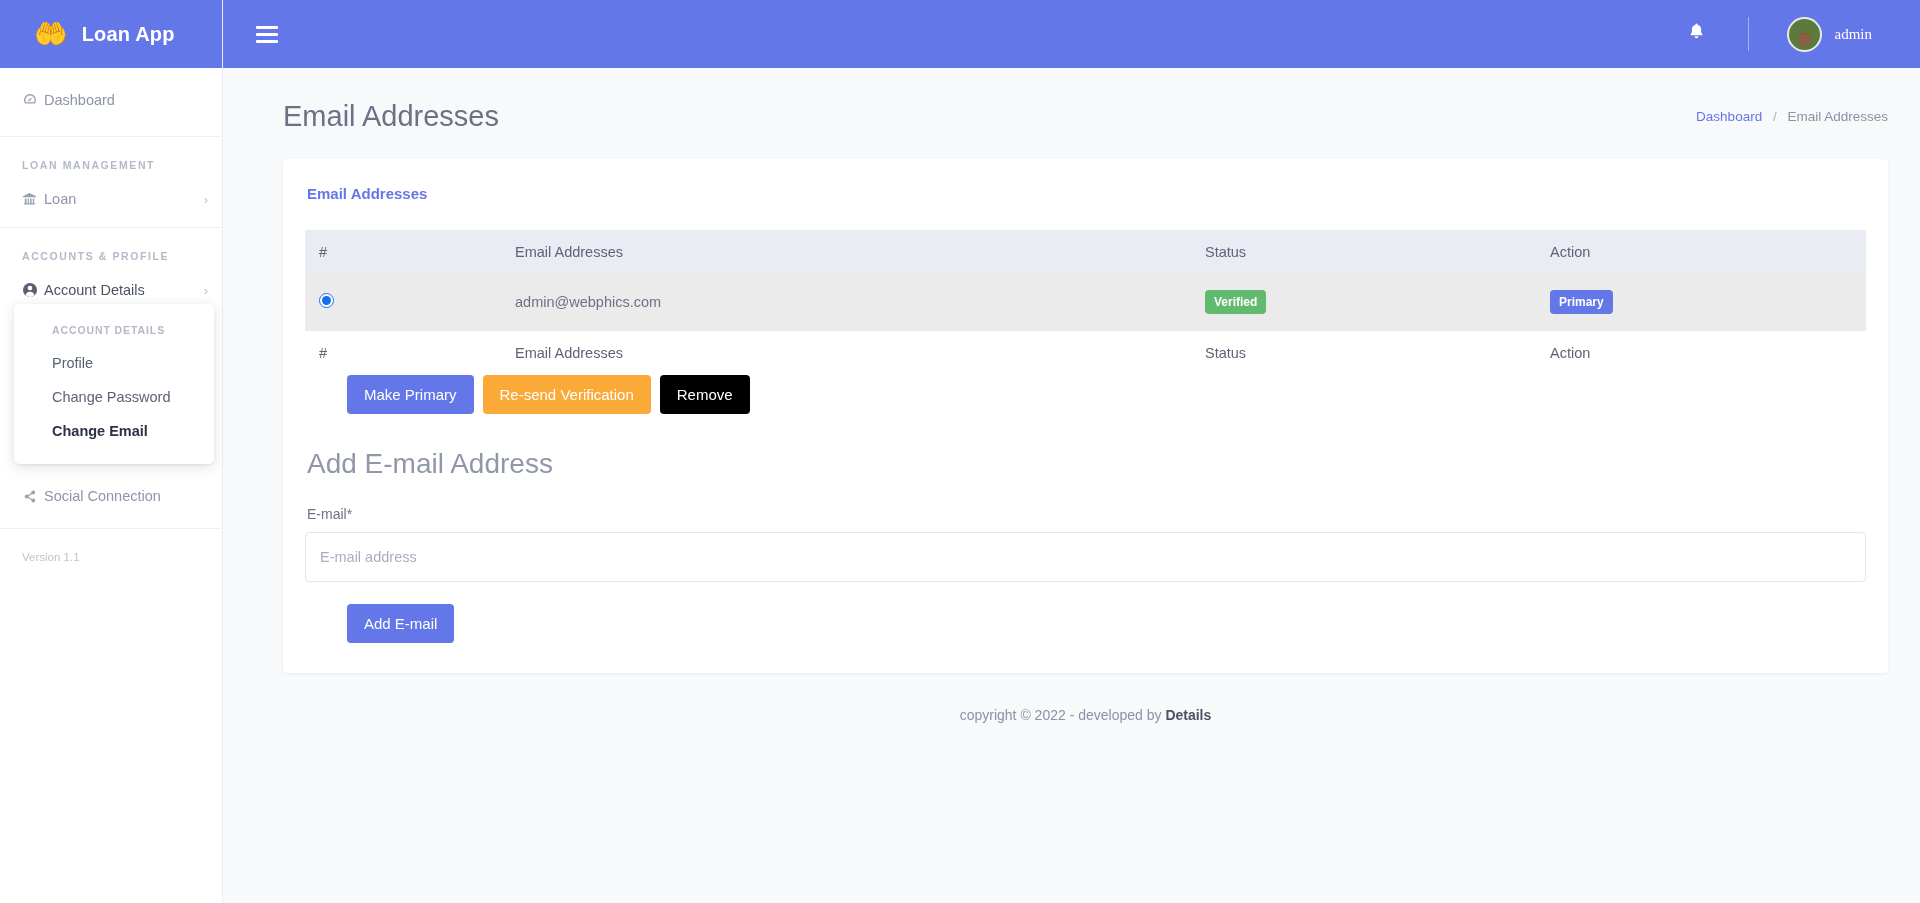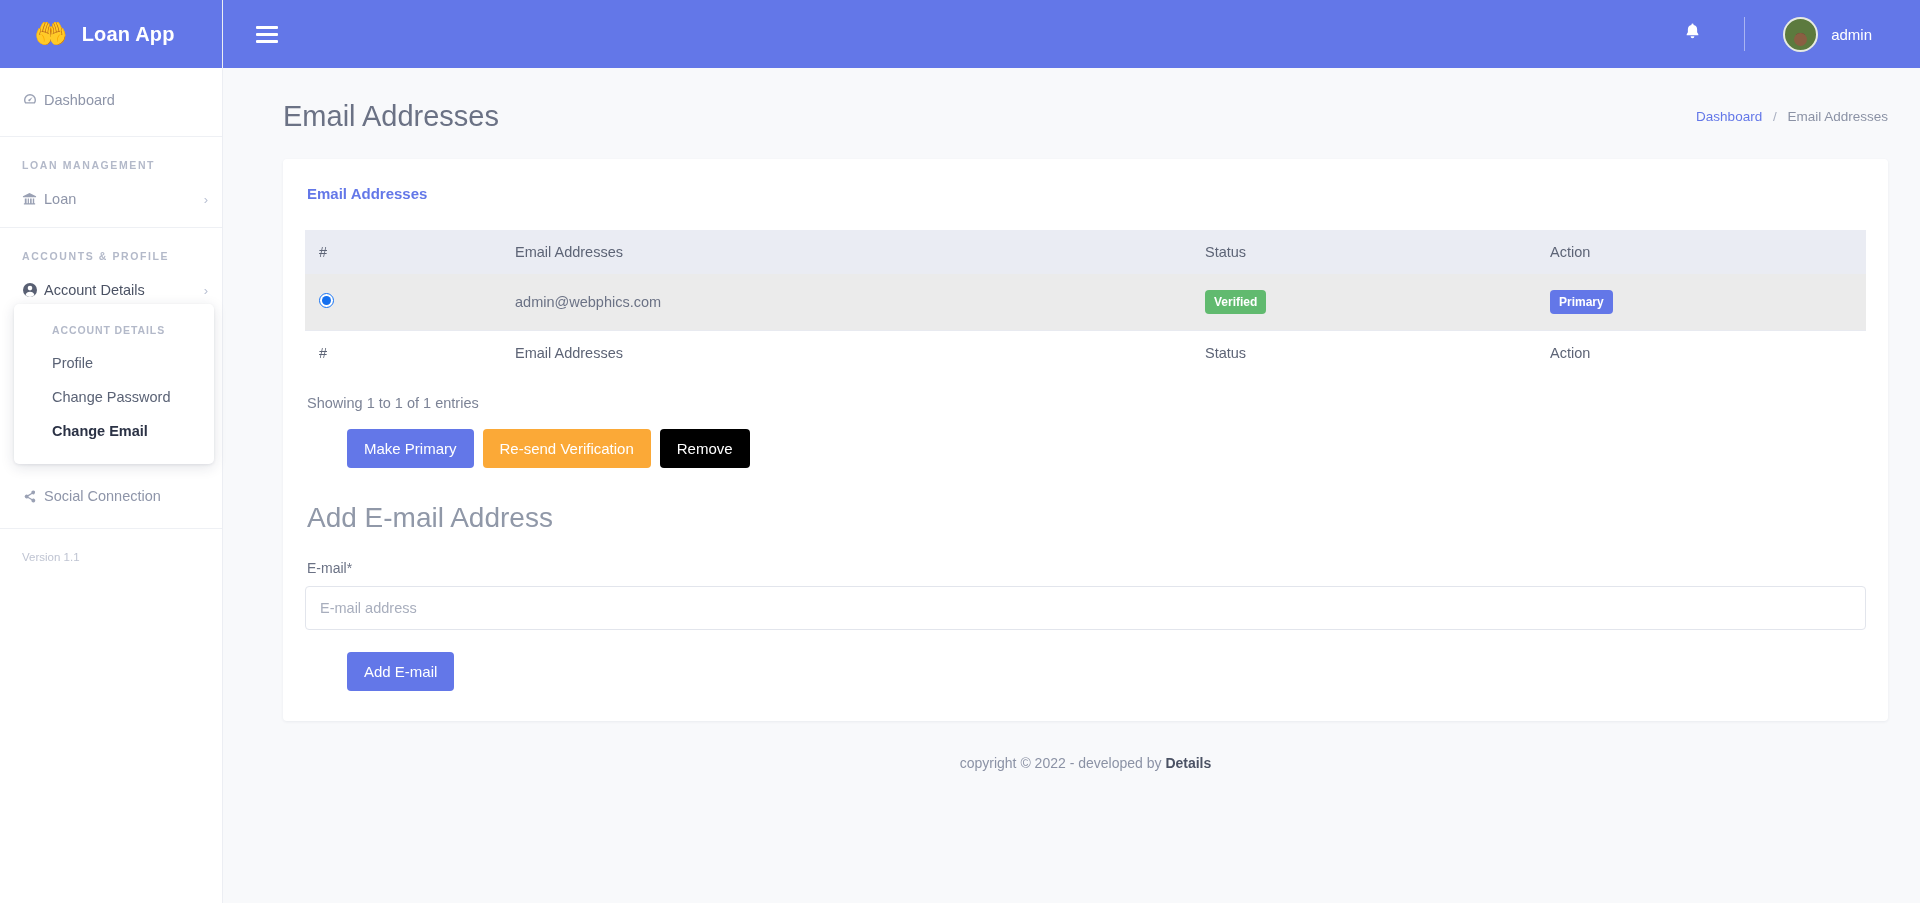--- a/index.html
+++ b/index.html
@@ -80,21 +80,21 @@
     z-index: 4;
   }
   #hamburger {
     width: 22px; margin-left: 33px; cursor: pointer;
     display: flex; flex-direction: column; gap: 4px;
   }
   #hamburger span { display: block; height: 3px; background: #fff; border-radius: 1px; }
   #topbar .spacer { flex: 1; }
   #bell { color: #fff; font-size: 19px; margin-right: 42px; cursor: pointer; }
   #topdiv { width: 1px; height: 34px; background: rgba(255,255,255,.45); margin-right: 38px; }
-  #userbox { display: flex; align-items: center; gap: 13px; margin-right: 48px; cursor: pointer; }
+  #userbox { display: flex; align-items: center; gap: 13px; margin-right: 48px; cursor: pointer; font-family: Liberation Serif, serif; }
   #avatar {
     width: 35px; height: 35px; border-radius: 50%;
     background: radial-gradient(circle at 50% 62%, #6b4b37 0 22%, #5c7a3e 23% 100%);
     border: 2px solid rgba(255,255,255,.85);
     overflow: hidden; position: relative;
   }
   #avatar::after {
     content: ""; position: absolute; left: 50%; top: 46%;
     width: 13px; height: 13px; margin-left: -6.5px;
     border-radius: 50%; background: #8a5f42;
@@ -161,21 +161,21 @@
   .btn.blue { background: #6377e8; margin-left: 40px; }
   .btn.orange { background: #fba937; }
   .btn.red { background: #000000; }
 
   .section-title {
     font-size: 28px; color: #9098a8; font-weight: normal;
     padding: 34px 0 26px 2px;
   }
   .flabel { font-size: 14px; color: #6b7285; padding: 0 0 10px 2px; }
   .finput {
-    width: 100%; height: 44px;
+    width: 100%; height: 50px;
     border: 1px solid #e2e5ec; border-radius: 4px;
     padding: 0 14px; font-size: 14.5px; color: #6b7285;
     font-family: "Liberation Sans", sans-serif; background: #fff;
   }
   .finput::placeholder { color: #a8aebd; }
   .addbtn-wrap { padding-top: 22px; padding-left: 2px; }
 
   #footer {
     text-align: center; font-size: 14px; color: #8b92a5;
     padding: 34px 0 0 0;
@@ -310,21 +310,20 @@
       <tfoot>
         <tr>
           <th class="col-hash">#</th>
           <th class="col-email">Email Addresses</th>
           <th class="col-status">Status</th>
           <th class="col-action">Action</th>
         </tr>
       </tfoot>
     </table>
 
-    <div class="showing">Showing 1 to 1 of 1 entries</div>
 
     <div class="btnrow">
       <button class="btn blue">Make Primary</button>
       <button class="btn orange">Re-send Verification</button>
       <button class="btn red">Remove</button>
     </div>
 
     <div class="section-title">Add E-mail Address</div>
     <div class="flabel">E-mail*</div>
     <input class="finput" type="text" placeholder="E-mail address" style="">

